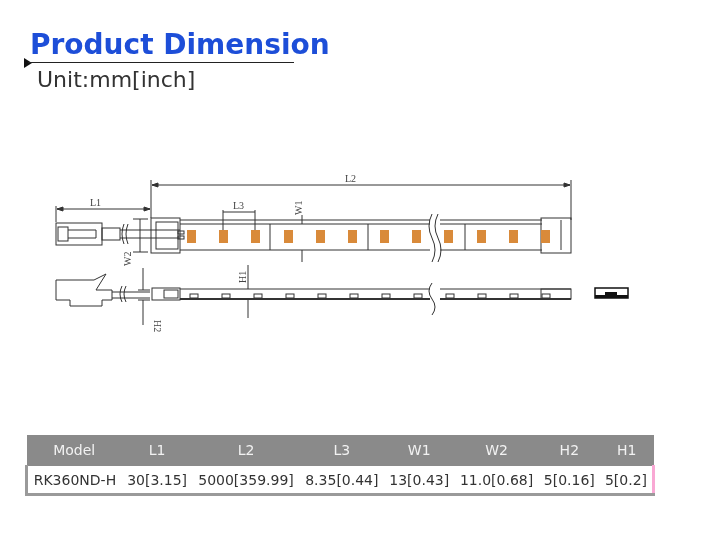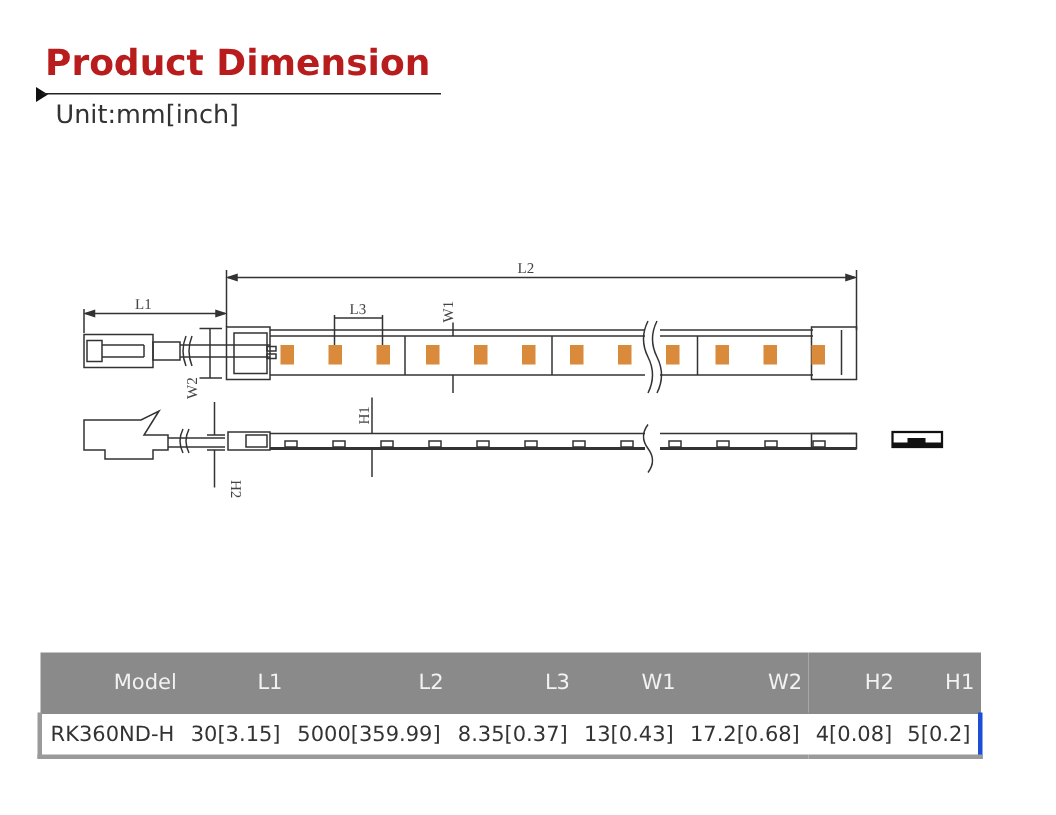--- a/index.html
+++ b/index.html
@@ -1,34 +1,34 @@
 <!DOCTYPE html>
 <html><head>
   <meta charset="utf-8">
   <style>
     html, body { margin:0; padding:0; background:#ffffff; }
     body { width:704px; height:543px; position:relative; overflow:hidden;
            font-family:"Liberation Sans", "DejaVu Sans", sans-serif; }
-    .title { position:absolute; left:30px; top:28px; font-size:24px; font-weight:bold;
-             color:#b91c1c; letter-spacing:0px; font-family:"DejaVu Sans", sans-serif; }
+    .title { position:absolute; left:30px; top:28px; font-size:28px; font-weight:bold;
+             color:#1d4ed8; letter-spacing:0px; font-family:"DejaVu Sans", sans-serif; }
     .title-rule { position:absolute; left:28px; top:62px; width:266px; height:1px; background:#222; }
     .title-arrow { position:absolute; left:24px; top:58px; width:0; height:0;
                    border-top:5px solid transparent; border-bottom:5px solid transparent;
                    border-left:8px solid #111; }
-    .unit { position:absolute; left:37px; top:67px; font-size:17px; color:#333;
+    .unit { position:absolute; left:37px; top:67px; font-size:22px; color:#333;
             font-family:"DejaVu Sans", sans-serif; }
     svg.drawing { position:absolute; left:0; top:0; }
     .spec-table { position:absolute; left:25px; top:435px; width:630px; border-collapse:collapse;
                   font-family:"DejaVu Sans", sans-serif; font-size:14px; }
-    .spec-table th { background:#8a8a8a; color:#f2f2f2; font-weight:normal; height:40px;
-                     padding:0 4px; text-align:right; }
+    .spec-table th { background:#8a8a8a; color:#f2f2f2; font-weight:normal; height:30px;
+                     padding:0 4px; text-align:center; }
     .spec-table td { background:#fff; color:#333; height:27px; padding:0 4px; text-align:center;
                      border-top:1px solid #8a8a8a; white-space:nowrap; }
     .spec-table tr.data-row td:first-child { border-left:3px solid #9a9a9a; }
-    .spec-table tr.data-row td:last-child { border-right:3px solid #1d4ed8; }
+    .spec-table tr.data-row td:last-child { border-right:3px solid #f9a8d4; }
     .spec-table tr.data-row td { border-bottom:3px solid #9a9a9a; }
   </style>
 </head>
 <body>
 
 <div class="title">Product Dimension</div>
 <div class="title-arrow"></div>
 <div class="title-rule"></div>
 <div class="unit">Unit:mm[inch]</div>
 
@@ -173,20 +173,20 @@
       <th>W2</th>
       <th>H2</th>
       <th>H1</th>
     </tr>
   </thead>
   <tbody>
     <tr class="data-row">
       <td>RK360ND-H</td>
       <td>30[3.15]</td>
       <td>5000[359.99]</td>
-      <td>8.35[0.37]</td>
+      <td>8.35[0.44]</td>
       <td>13[0.43]</td>
-      <td>17.2[0.68]</td>
-      <td>4[0.08]</td>
+      <td>11.0[0.68]</td>
+      <td>5[0.16]</td>
       <td>5[0.2]</td>
     </tr>
   </tbody>
 </table>
 
 </body></html>

